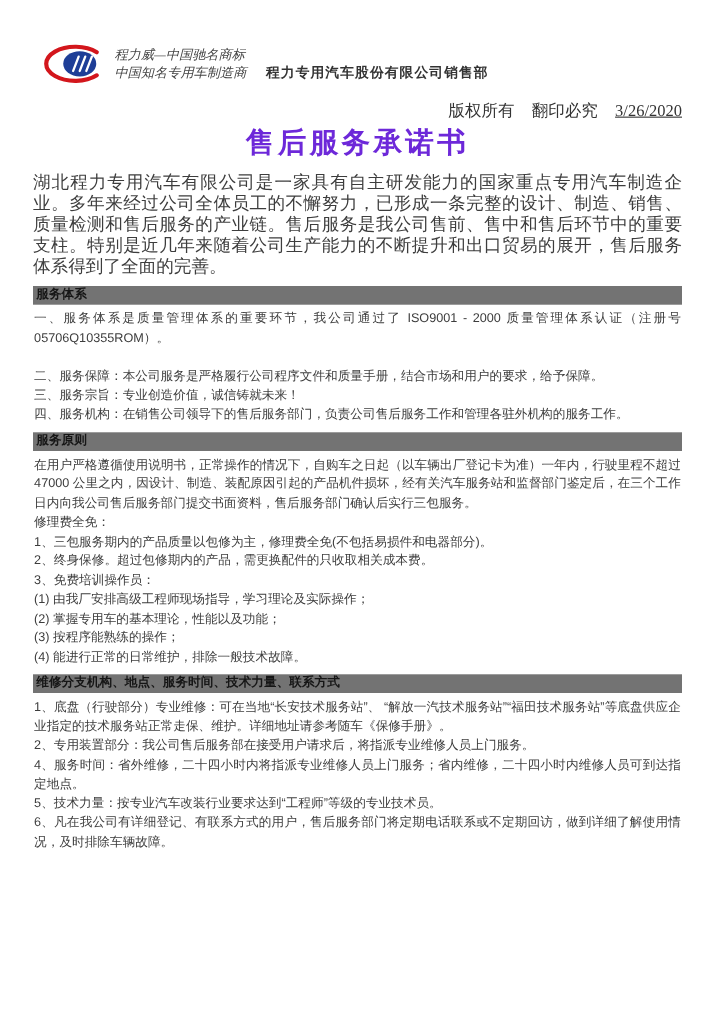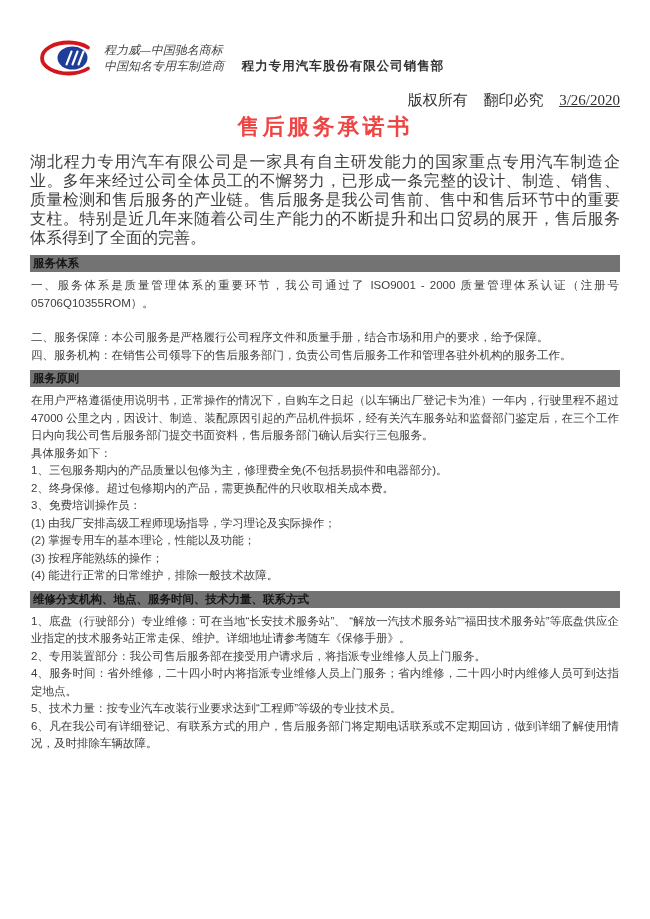--- a/index.html
+++ b/index.html
@@ -17,21 +17,21 @@
     font-family:"Liberation Serif","DejaVu Serif",serif;
     font-weight:bold; font-size:12.5px; color:#333; letter-spacing:1px; }
   .hdr-right { position:absolute; top:58px; right:30px;
     font-family:"Liberation Serif","DejaVu Serif",serif;
     font-size:15px; color:#333;margin-top:33px; }
   .hdr-right span { margin-left:12px; }
   .hdr-right .date { text-decoration:underline; }
   
   .content { position:absolute; top:112px; left:30px; width:590px; }
   .doc-title { margin:0 0 10px 0; text-align:center;
-    font-size:22px; font-weight:bold; color:#ef4444; letter-spacing:3px; }
+    font-size:26px; font-weight:bold; color:#6d28d9; letter-spacing:3px; }
   .intro { margin:0 0 8px 0; font-size:16px; line-height:19px; text-align:justify; }
   .sec-bar { background:#737373; font-weight:bold; color:#161616;
     font-size:11.5px; line-height:15px; padding:1px 3px; }
   .sec-body { padding:5px 1px 6px 1px; }
   .sec-body p { margin:0; font-size:11.5px; line-height:17.5px; }
   .sec-body p.just { text-align:justify; }
   .gap-after { margin-bottom:17px !important; }
   
   .footer { position:absolute; left:30px; bottom:28px;
     font-family:"Liberation Serif","DejaVu Serif",serif;
@@ -65,27 +65,28 @@
   </div>
 
   <div class="content">
     <h1 class="doc-title">售后服务承诺书</h1>
     <p class="intro just">湖北程力专用汽车有限公司是一家具有自主研发能力的国家重点专用汽车制造企业。多年来经过公司全体员工的不懈努力，已形成一条完整的设计、制造、销售、质量检测和售后服务的产业链。售后服务是我公司售前、售中和售后环节中的重要支柱。特别是近几年来随着公司生产能力的不断提升和出口贸易的展开，售后服务体系得到了全面的完善。</p>
 
     <div class="sec-bar">服务体系</div>
     <div class="sec-body">
       <p class="just gap-after">一、服务体系是质量管理体系的重要环节，我公司通过了 ISO9001 - 2000 质量管理体系认证（注册号 05706Q10355ROM）。</p>
       <p class="just">二、服务保障：本公司服务是严格履行公司程序文件和质量手册，结合市场和用户的要求，给予保障。</p>
+      <p class="just">三、服务宗旨：专业创造价值，诚信铸就未来！</p>
       <p class="just">四、服务机构：在销售公司领导下的售后服务部门，负责公司售后服务工作和管理各驻外机构的服务工作。</p>
     </div>
 
     <div class="sec-bar">服务原则</div>
     <div class="sec-body">
       <p class="just">在用户严格遵循使用说明书，正常操作的情况下，自购车之日起（以车辆出厂登记卡为准）一年内，行驶里程不超过 47000 公里之内，因设计、制造、装配原因引起的产品机件损坏，经有关汽车服务站和监督部门鉴定后，在三个工作日内向我公司售后服务部门提交书面资料，售后服务部门确认后实行三包服务。</p>
-      <p>具体服务如下：</p>
+      <p>修理费全免：</p>
       <p class="just">1、三包服务期内的产品质量以包修为主，修理费全免(不包括易损件和电器部分)。</p>
       <p class="just">2、终身保修。超过包修期内的产品，需更换配件的只收取相关成本费。</p>
       <p class="just">3、免费培训操作员：</p>
       <p class="just">(1) 由我厂安排高级工程师现场指导，学习理论及实际操作；</p>
       <p class="just">(2) 掌握专用车的基本理论，性能以及功能；</p>
       <p class="just">(3) 按程序能熟练的操作；</p>
       <p class="just">(4) 能进行正常的日常维护，排除一般技术故障。</p>
     </div>
 
     <div class="sec-bar">维修分支机构、地点、服务时间、技术力量、联系方式</div>

